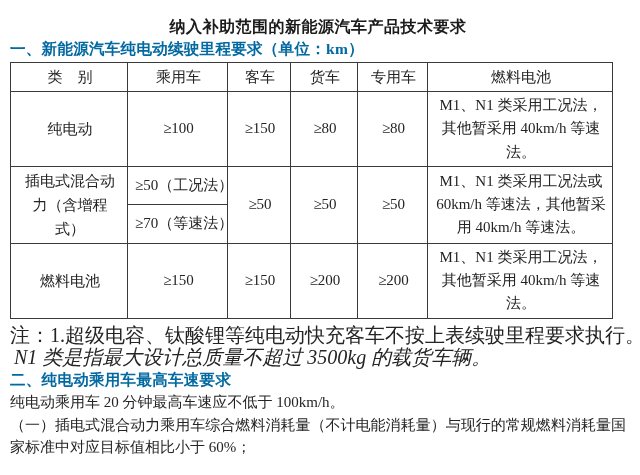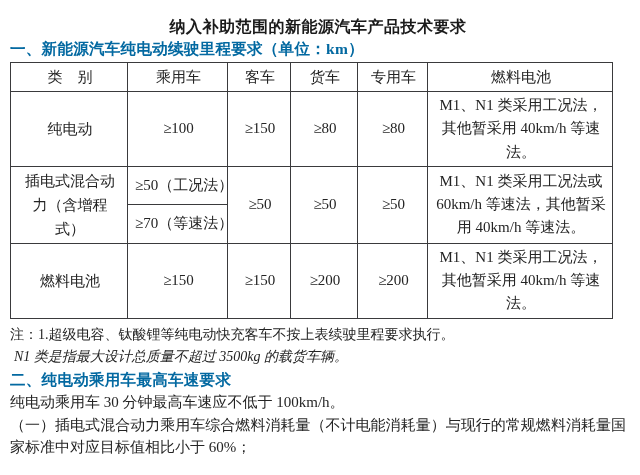--- a/index.html
+++ b/index.html
@@ -69,21 +69,21 @@
   td.split-top {
     border-bottom: 1px solid #8f8f92;
     white-space: nowrap;
   }
   td.split-bottom {
     border-top: 1px solid #8f8f92;
     white-space: nowrap;
   }
   .notes { margin-top: 5px; }
   .note {
-    font-size: 14px;
+    font-size: 20px;
     line-height: 22px;
     white-space: nowrap;
   }
   .note-2 { margin-left: 22px; }
   .note-3 { margin-left: 4px; font-style: italic; }
   .body-text {
     font-size: 15px;
     line-height: 22px;
     margin-top: 1px;
   }
@@ -148,17 +148,17 @@
       </tr>
     </tbody>
   </table>
 
   <div class="notes">
     <div class="note note-1">注：1.超级电容、钛酸锂等纯电动快充客车不按上表续驶里程要求执行。</div>
     <div class="note note-3">N1 类是指最大设计总质量不超过 3500kg 的载货车辆。</div>
   </div>
 
   <div class="sec-heading">二、纯电动乘用车最高车速要求</div>
-  <div class="body-text">纯电动乘用车 30 分钟最高车速应不低于 100km/h。</div>
+  <div class="body-text">纯电动乘用车 20 分钟最高车速应不低于 100km/h。</div>
 
   <div class="body-text just">（一）插电式混合动力乘用车综合燃料消耗量（不计电能消耗量）与现行的常规燃料消耗量国家标准中对应目标值相比小于 60%；</div>
 
 </div>
 
 </body></html>

